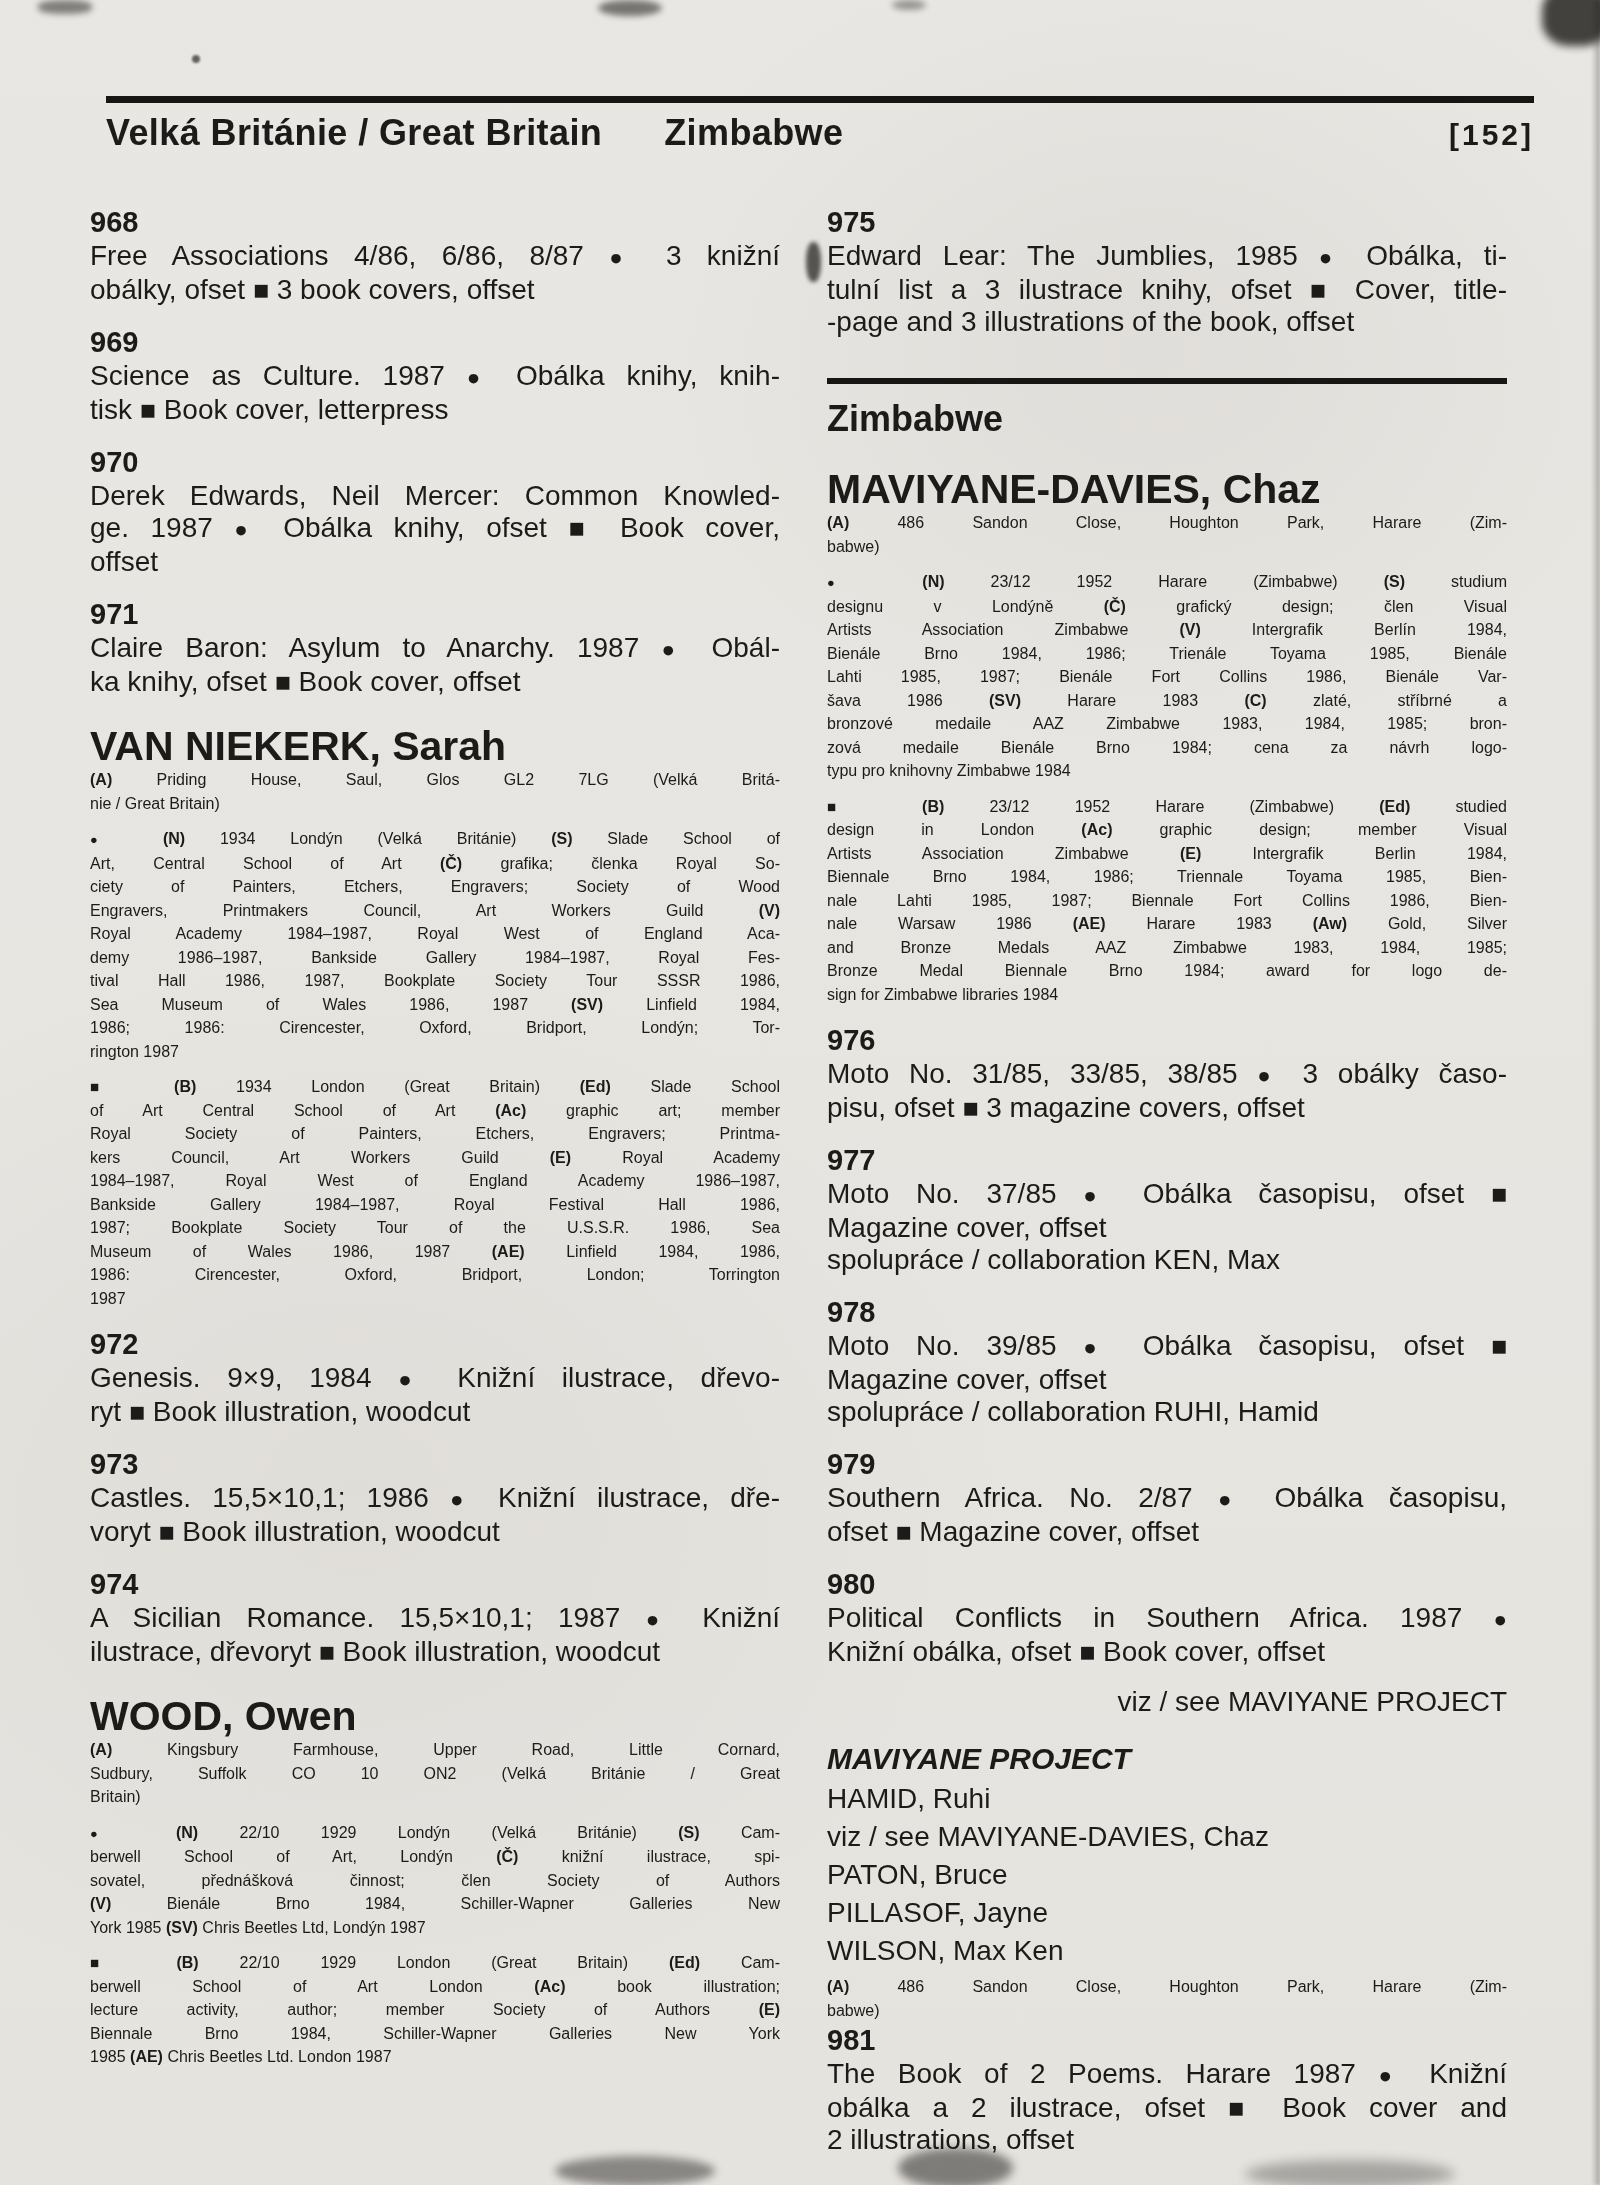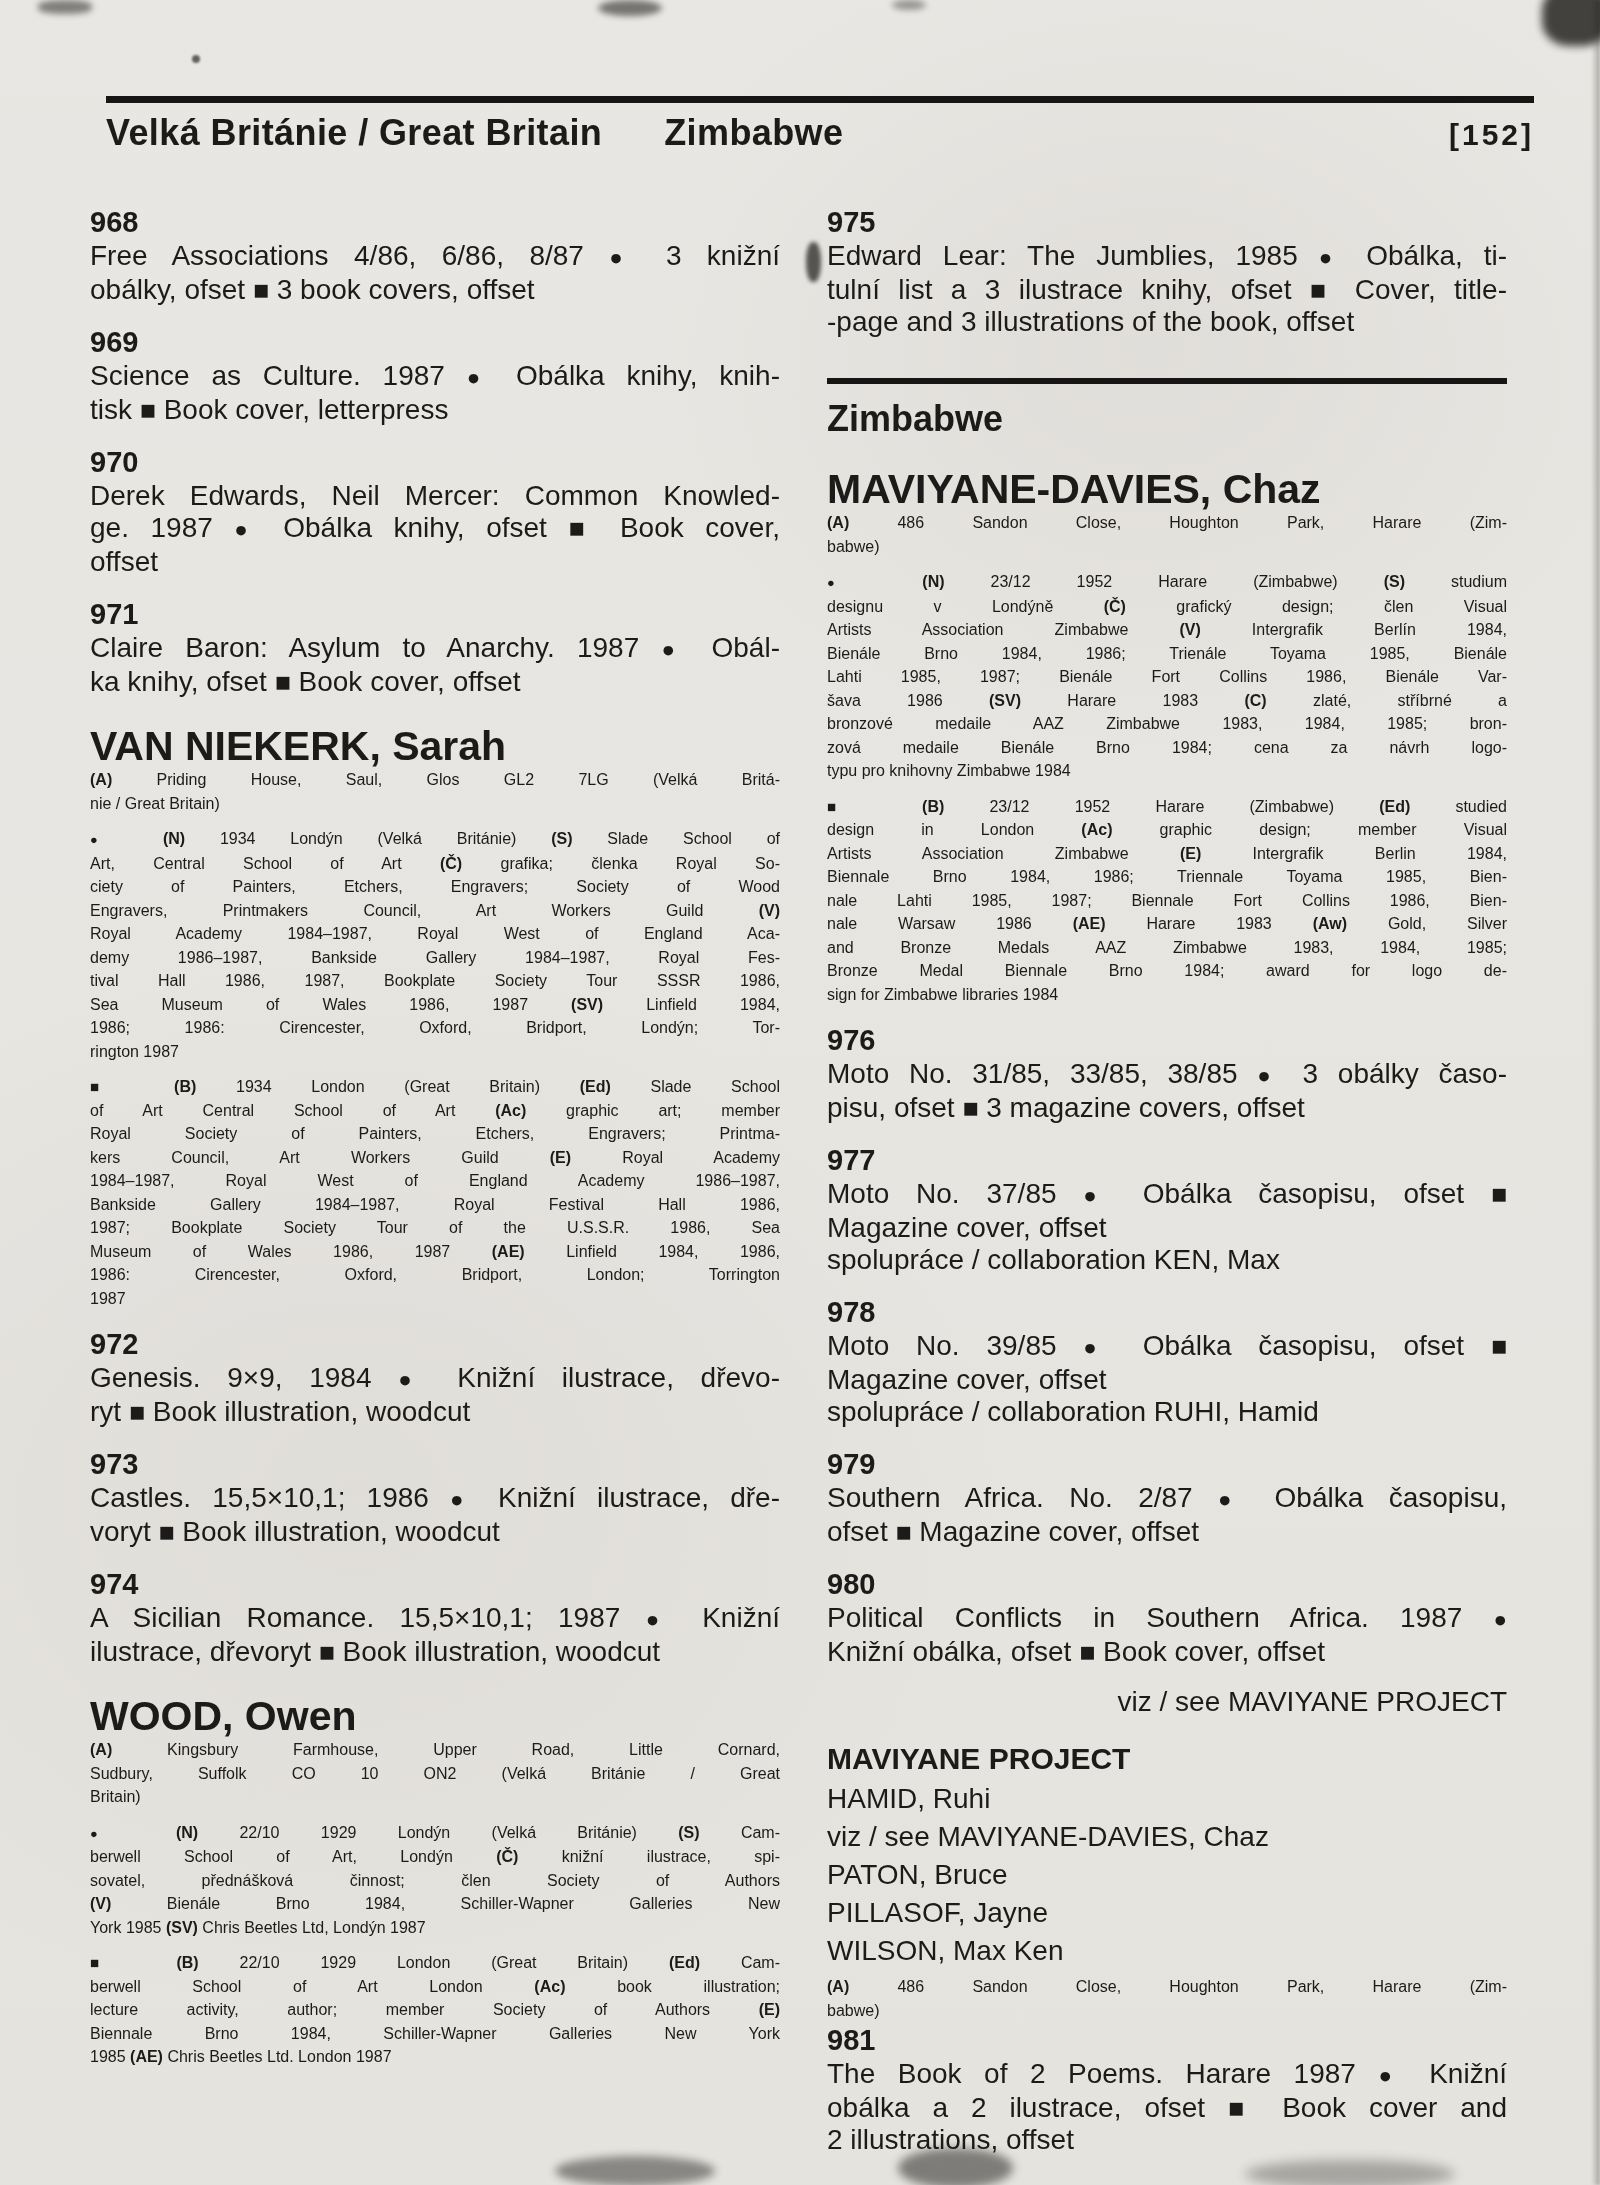--- a/index.html
+++ b/index.html
@@ -34,21 +34,21 @@
   .entry{margin-bottom:18px;}
   .entry-num{font-weight:700;font-size:29px;line-height:36px;}
   .artist{margin:26px 0 16px;}
   .artist-name{font-weight:700;font-size:41px;line-height:44px;}
   .bio{margin-top:12px;}
   .country{margin:40px 0 18px;}
   .country-rule{height:6px;background:#181614;margin-bottom:13px;}
   .country-title{font-weight:700;font-size:36px;line-height:44px;}
   .note{margin:14px 0 20px;text-align:right;}
   .project{margin-top:8px;}
-  .project-title{font-weight:700;font-size:30px;line-height:42px;}
+  .project-title{font-weight:700;font-size:30px;line-height:42px;font-style:italic;}
   .project .addr{margin-top:5px;}
   
   .art{position:absolute;background:#1a1816;pointer-events:none;}
   .edge{position:absolute;right:0;top:0;width:9px;height:100%;
         background:linear-gradient(to left, rgba(42,40,36,.32), transparent);
         filter:blur(1px);pointer-events:none;}
 </style>
 </head>
 <body>
 

